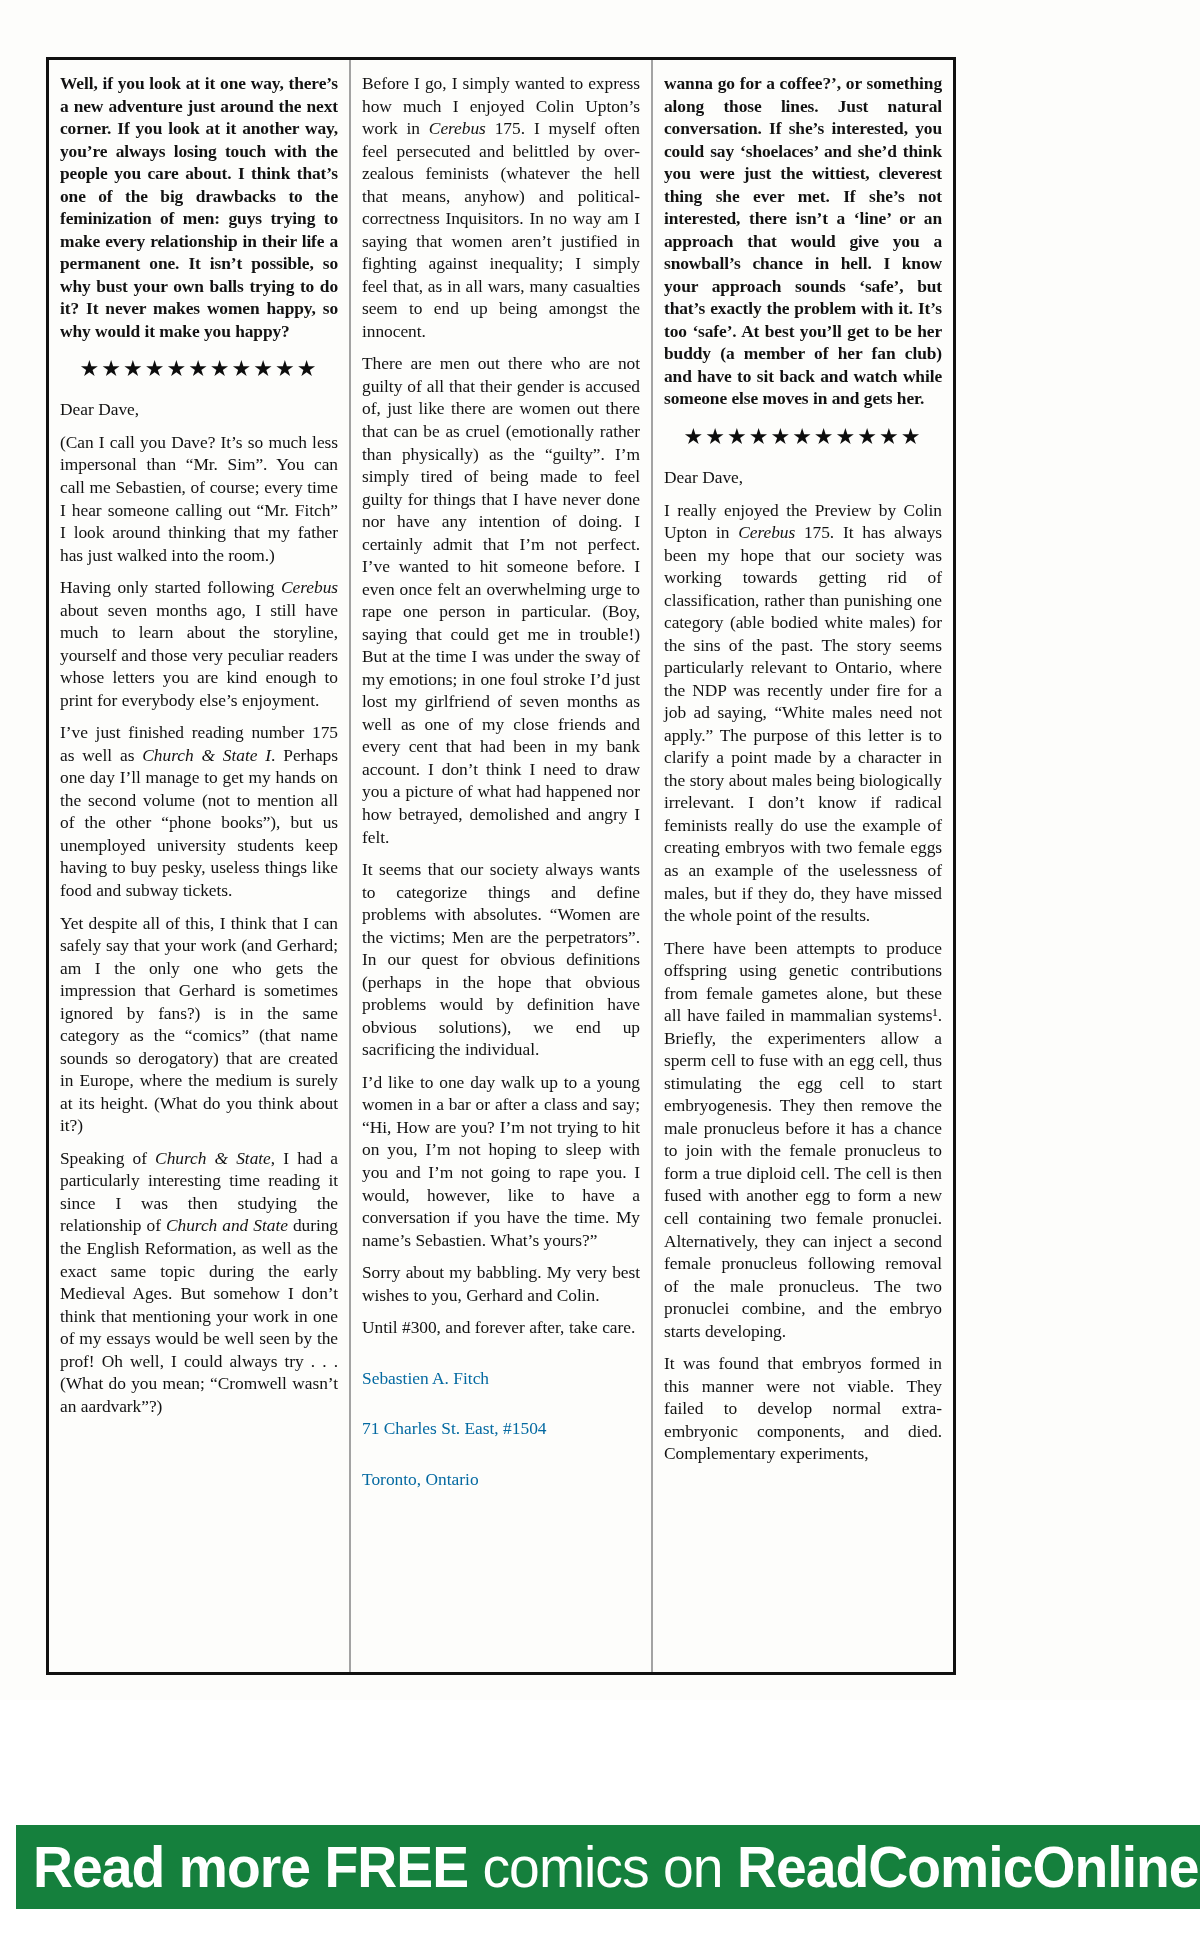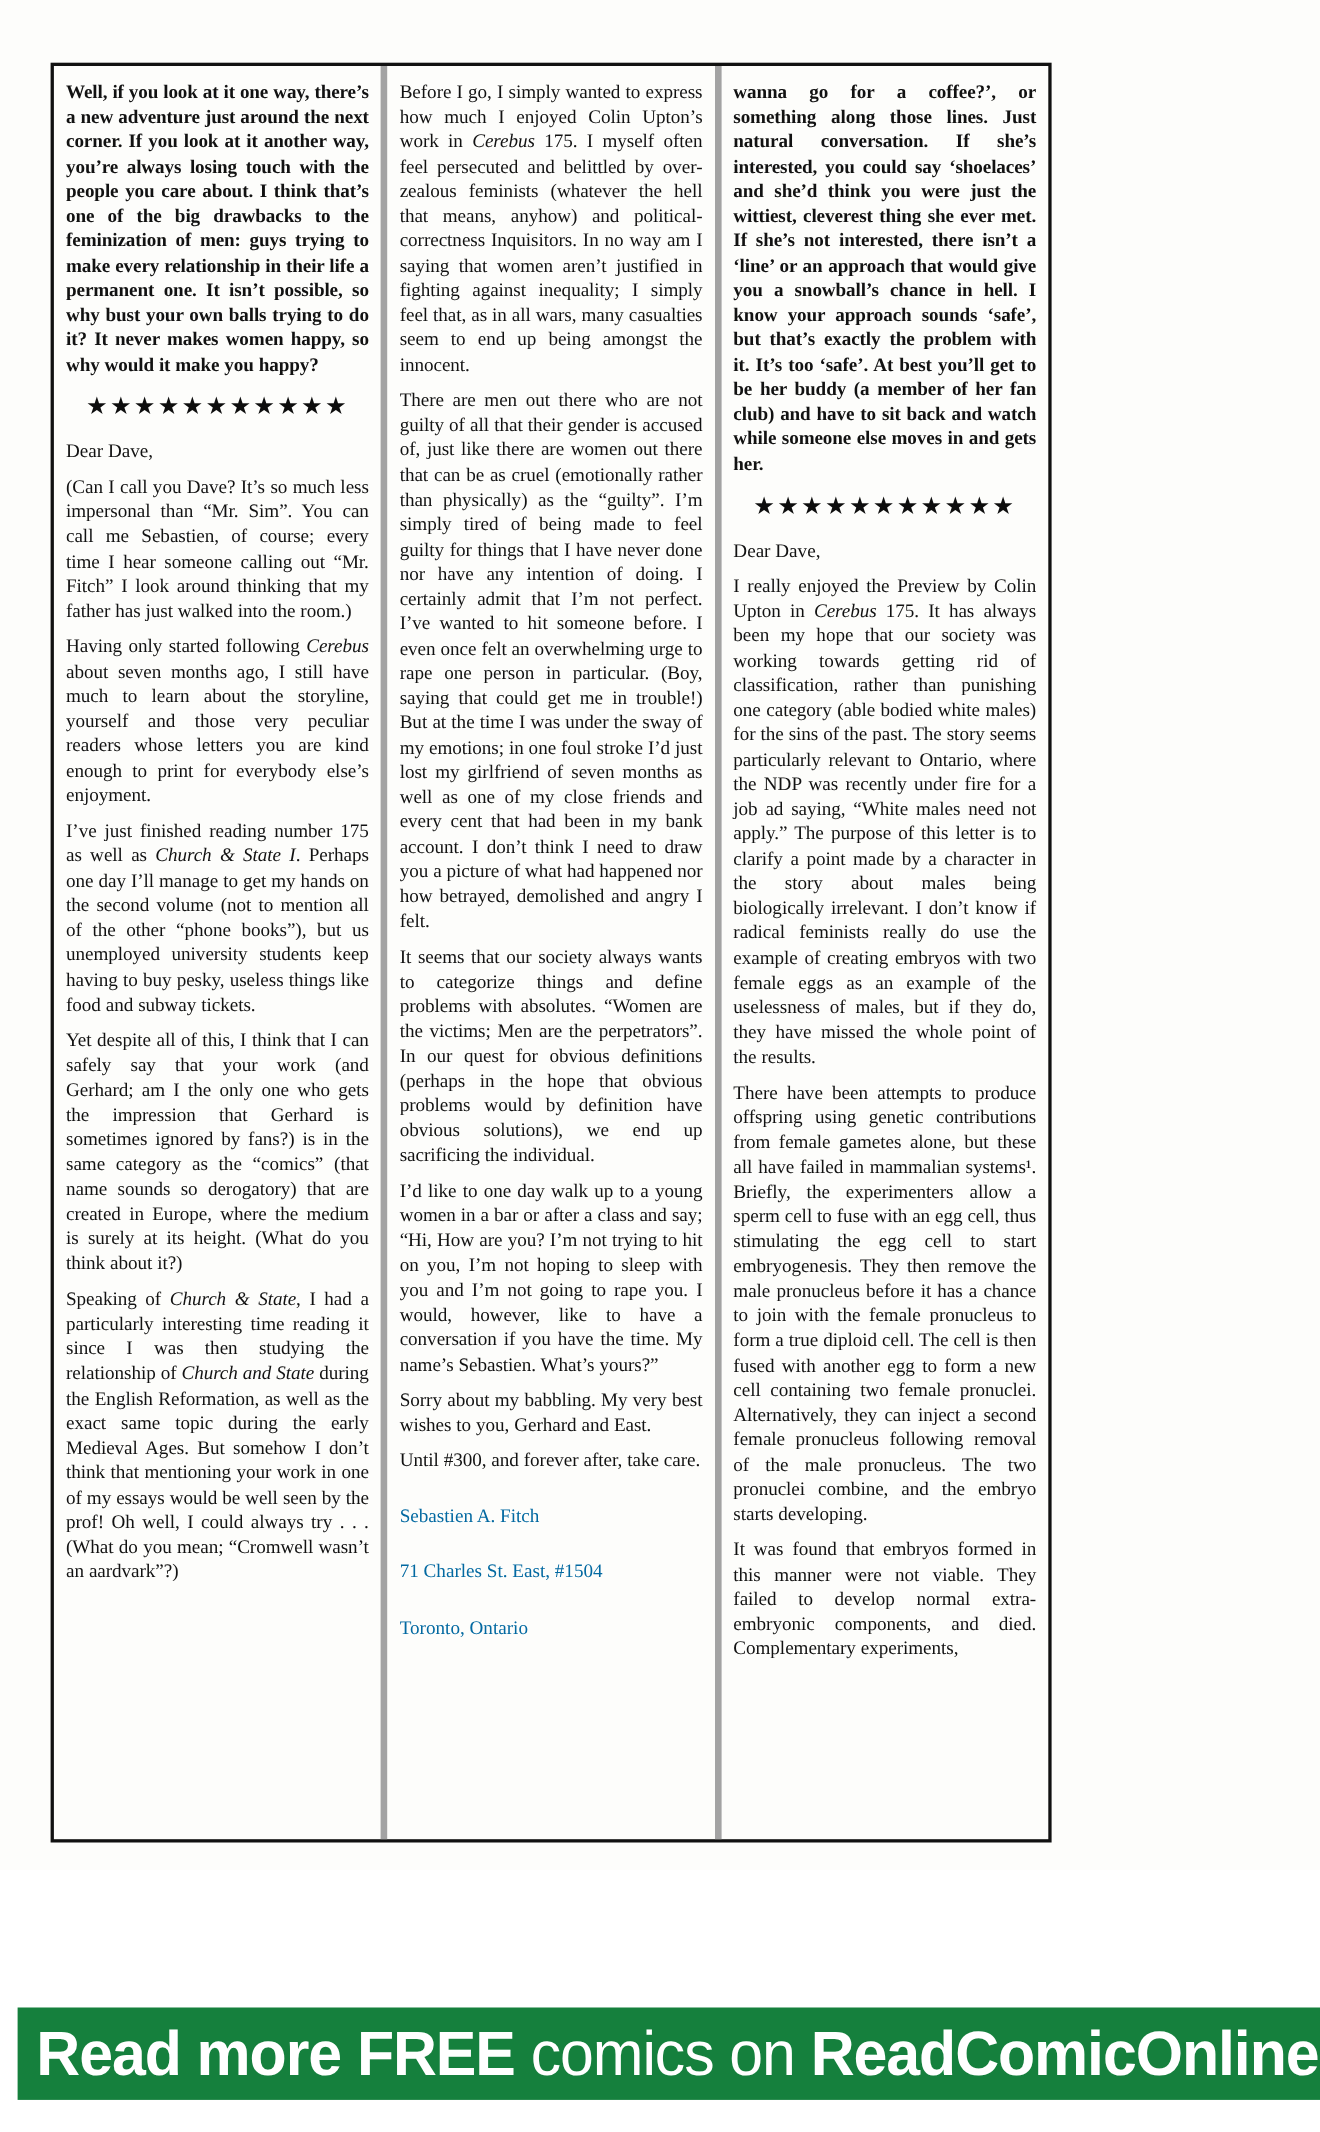--- a/index.html
+++ b/index.html
@@ -38,21 +38,21 @@
     padding: 0;
   }
 
   .col {
     flex: 1 1 0;
     padding: 12px 11px 8px 11px;
     overflow: hidden;
     position: relative;
   }
   .col + .col {
-    border-left: 6px solid #a3a3a3;
+    border-left: 2px solid #a3a3a3;
   }
 
   .col p {
     margin: 0 0 10px 0;
     font-size: 17.4px;
     line-height: 1.295;
     text-align: justify;
     text-justify: inter-word;
     color: #121212;
     letter-spacing: -0.05px;
@@ -143,21 +143,21 @@
       <p>Speaking of <i>Church &amp; State</i>, I had a particularly interesting time reading it since I was then studying the relationship of <i>Church</i> <i>and State</i> during the English Reformation, as well as the exact same topic during the early Medieval Ages. But somehow I don’t think that mentioning your work in one of my essays would be well seen by the prof! Oh well, I could always try . . . (What do you mean; “Cromwell wasn’t an aardvark”?)</p>
 
     </div>
 
     <div class="col">
 
       <p>Before I go, I simply wanted to express how much I enjoyed Colin Upton’s work in <i>Cerebus</i> 175. I myself often feel persecuted and belittled by over-zealous feminists (whatever the hell that means, anyhow) and political-correctness Inquisitors. In no way am I saying that women aren’t justified in fighting against inequality; I simply feel that, as in all wars, many casualties seem to end up being amongst the innocent.</p>
       <p>There are men out there who are not guilty of all that their gender is accused of, just like there are women out there that can be as cruel (emotionally rather than physically) as the “guilty”. I’m simply tired of being made to feel guilty for things that I have never done nor have any intention of doing. I certainly admit that I’m not perfect. I’ve wanted to hit someone before. I even once felt an overwhelming urge to rape one person in particular. (Boy, saying that could get me in trouble!) But at the time I was under the sway of my emotions; in one foul stroke I’d just lost my girlfriend of seven months as well as one of my close friends and every cent that had been in my bank account. I don’t think I need to draw you a picture of what had happened nor how betrayed, demolished and angry I felt.</p>
       <p>It seems that our society always wants to categorize things and define problems with absolutes. “Women are the victims; Men are the perpetrators”. In our quest for obvious definitions (perhaps in the hope that obvious problems would by definition have obvious solutions), we end up sacrificing the individual.</p>
       <p>I’d like to one day walk up to a young women in a bar or after a class and say; “Hi, How are you? I’m not trying to hit on you, I’m not hoping to sleep with you and I’m not going to rape you. I would, however, like to have a conversation if you have the time. My name’s Sebastien. What’s yours?”</p>
-      <p>Sorry about my babbling. My very best wishes to you, Gerhard and East.</p>
+      <p>Sorry about my babbling. My very best wishes to you, Gerhard and Colin.</p>
       <p>Until #300, and forever after, take care.</p>
 
       <div class="addr">
         <div>Sebastien A. Fitch</div>
         <div>71 Charles St. East, #1504</div>
         <div>Toronto, Ontario</div>
 
       </div>
 
     </div>

